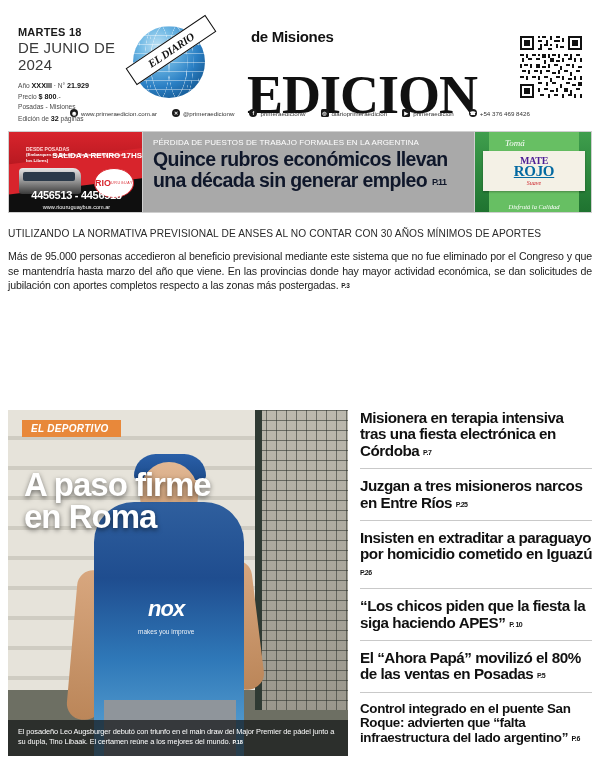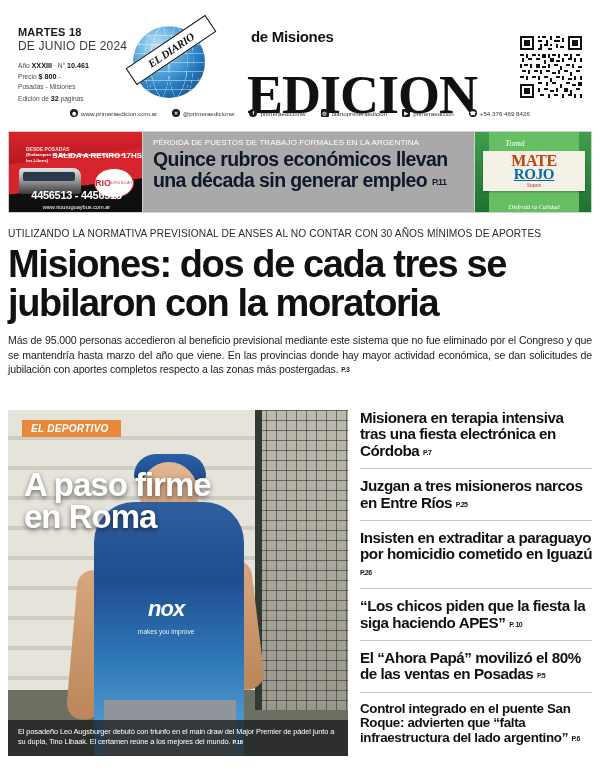--- a/index.html
+++ b/index.html
@@ -8,21 +8,21 @@
     background: #ffffff;
     font-family: "Liberation Sans", sans-serif;
     overflow: hidden;
   }
   .page { position: relative; width: 600px; height: 784px; background: #fff; }
 
   
   .masthead { position: relative; height: 100px; padding: 14px 12px 0 12px; }
   .mh-left { position: absolute; left: 18px; top: 26px; width: 110px; }
   .mh-day { font-size: 11px; font-weight: bold; color: #1a1a1a; letter-spacing: .2px; }
-  .mh-month { font-size: 12px; color: #3a3a3a; letter-spacing: .2px; margin-top: 1px; }
+  .mh-month { font-size: 15px; color: #3a3a3a; letter-spacing: .2px; margin-top: 1px; }
   .mh-meta { margin-top: 7px; font-size: 6.6px; color: #4a4a4a; line-height: 1.55; }
   .mh-meta b { color: #111; font-size: 7.2px; }
 
   .mh-logo { position: absolute; left: 133px; top: 20px; width: 330px; height: 82px; }
   .globe {
     position: absolute; left: 0; top: 6px; width: 72px; height: 72px; border-radius: 50%;
     background:
       radial-gradient(circle at 34% 28%, #bfe2f5 0%, #6fb8e4 26%, #2a7fc4 58%, #14568f 85%, #0d3f6c 100%);
     overflow: hidden;
   }
@@ -140,21 +140,21 @@
     background: linear-gradient(180deg,#3f9e4d 0%, #2f8a3f 45%, #1f7330 100%);
     border: 1px solid #cfcfcf;
   }
   .mate-stripe { position: absolute; left: 14px; top: 0; width: 90px; height: 82px; background: #67bf63; }
   .mate-toma { position: absolute; left: 30px; top: 6px; font-size: 9px; color: #fff; font-style: italic; font-family: "Liberation Serif", serif; z-index: 3; }
   .mate-scroll {
     position: absolute; left: 8px; top: 19px; width: 102px; height: 40px; background: #f4f1e6;
     z-index: 3; display: flex; flex-direction: column; align-items: center; justify-content: center;
     box-shadow: 0 1px 2px rgba(0,0,0,.3);
   }
-  .mate-m { font-size: 16px; font-weight: bold; color: #c2410c; font-family: "Liberation Serif", serif; line-height: .9; letter-spacing: -.3px; }
+  .mate-m { font-size: 10px; font-weight: bold; color: #4c1d95; font-family: "Liberation Serif", serif; line-height: .9; letter-spacing: -.3px; }
   .mate-r { font-size: 15px; font-weight: bold; color: #0369a1; font-family: "Liberation Serif", serif; line-height: .9; letter-spacing: -.3px; text-decoration: underline; }
   .mate-s { font-size: 6px; color: #cc2027; font-style: italic; font-family: "Liberation Serif", serif; margin-top: 1px; }
   .mate-foot { position: absolute; left: 0; bottom: 2px; width: 118px; text-align: center; font-size: 6.5px; color: #fff; font-style: italic; font-family: "Liberation Serif", serif; z-index: 3; }
 
   
   .lead { position: absolute; left: 8px; top: 228px; width: 584px; }
   .lead-kicker { font-size: 10.2px; color: #2a2a2a; letter-spacing: .1px; }
   .lead-head {
     margin-top: 6px; font-size: 38px; font-weight: bold; color: #111;
     line-height: 1.03; letter-spacing: -1.4px;
@@ -239,21 +239,21 @@
 
   <div class="masthead">
     <div class="mh-left">
       <div class="mh-day">MARTES 18</div>
       <div class="mh-month">DE JUNIO DE 2024</div>
       <div class="mh-meta">
         <div>
           <span>Año</span>
           <b>XXXIII</b> ·
           <span>N°</span>
-          <b>10.461</b>
+          <b>21.929</b>
         </div>
         <div>
           <span>Precio</span>
           <b>$ 800</b><span>.-</span>
         </div>
         <div>Posadas - Misiones</div>
         <div>
           <span>Edición de</span>
           <b>32</b>
           <span>páginas</span>
@@ -434,21 +434,20 @@
         <div class="mate-m">MATE</div>
         <div class="mate-r">ROJO</div>
         <div class="mate-s">Suave</div>
       </div>
       <div class="mate-foot">Disfrutá la Calidad</div>
     </div>
   </div>
 
   <div class="lead">
     <div class="lead-kicker">UTILIZANDO LA NORMATIVA PREVISIONAL DE ANSES AL NO CONTAR CON 30 AÑOS MÍNIMOS DE APORTES</div>
-    <h1 class="lead-head">Misiones: dos de cada tres se jubilaron con la moratoria</h1>
     <p class="lead-sub">
       <span>Más de 95.000 personas accedieron al beneficio previsional mediante este sistema que no fue eliminado por el Congreso y que se mantendría hasta marzo del año que viene. En las provincias donde hay mayor actividad económica, se dan solicitudes de jubilación con aportes completos respecto a las zonas más postergadas.</span>
       <span class="pg">P.3</span>
     </p>
   </div>
 
   <div class="bottom">
 
     <div class="photo">
       <div class="ph-steps"></div>

